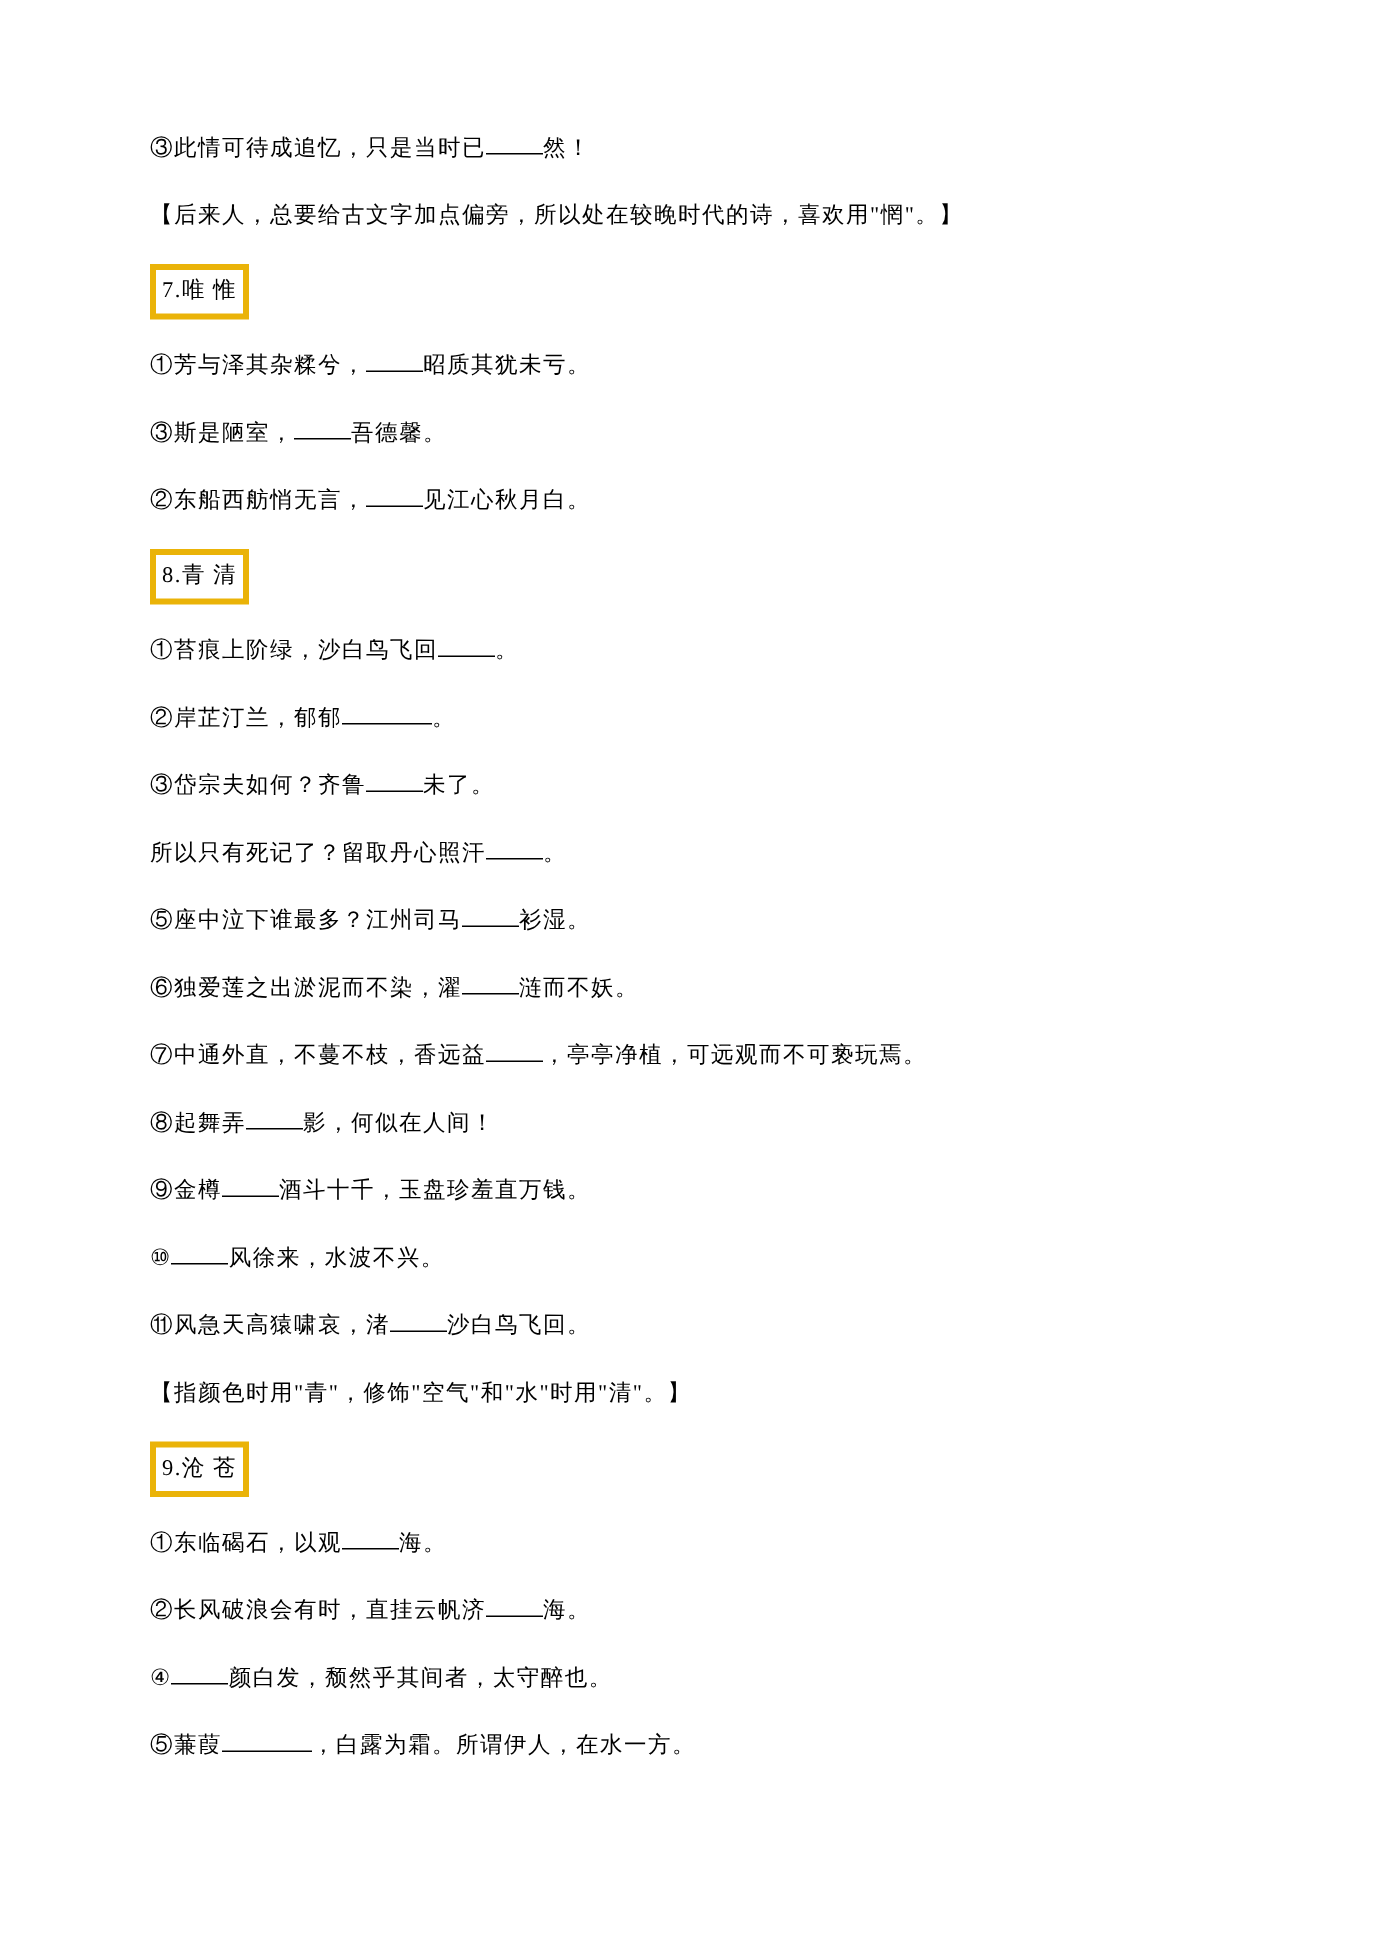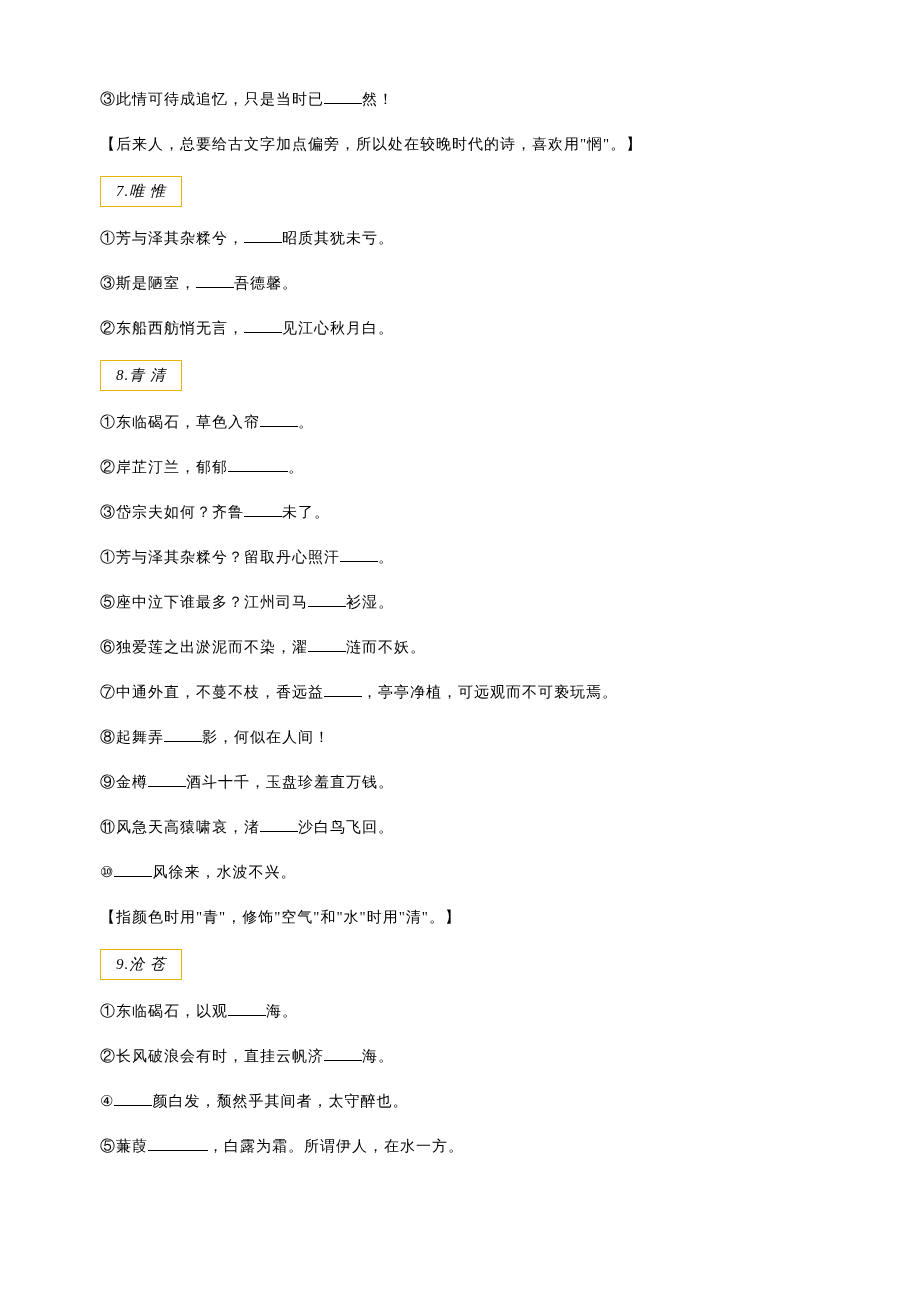--- a/index.html
+++ b/index.html
@@ -16,24 +16,23 @@
     min-height: 1302px;
     padding: 86px 80px 30px 100px;
     box-sizing: border-box;
     position: relative;
   }
   .line {
     margin-bottom: 18px;
     letter-spacing: 1px;
   }
   .boxed {
-    border: 1px solid #eab308;
-    padding: 1px 15px;
+    border: 4px solid #eab308;
+    padding: 1px 4px;
     display: inline-block;
-    font-style: italic;
   }
   .blank-short {
     display: inline-block;
     border-bottom: 1px solid #000;
     width: 38px;
     height: 14px;
     vertical-align: baseline;
   }
   .blank-mid {
     display: inline-block;
@@ -54,31 +53,31 @@
 
   <div class="line"><span class="boxed">7.唯 惟</span></div>
 
   <div class="line"><span>①芳与泽其杂糅兮，</span><span class="blank-short"></span><span>昭质其犹未亏。</span></div>
   <div class="line"><span>③斯是陋室，</span><span class="blank-short"></span><span>吾德馨。</span></div>
   <div class="line"><span>②东船西舫悄无言，</span><span class="blank-short"></span><span>见江心秋月白。</span></div>
 
 
   <div class="line"><span class="boxed">8.青 清</span></div>
 
-  <div class="line"><span>①东临碣石，草色入帘</span><span class="blank-short"></span><span>。</span></div>
+  <div class="line"><span>①苔痕上阶绿，沙白鸟飞回</span><span class="blank-short"></span><span>。</span></div>
   <div class="line"><span>②岸芷汀兰，郁郁</span><span class="blank-mid"></span><span>。</span></div>
   <div class="line"><span>③岱宗夫如何？齐鲁</span><span class="blank-short"></span><span>未了。</span></div>
-  <div class="line"><span>①芳与泽其杂糅兮？留取丹心照汗</span><span class="blank-short"></span><span>。</span></div>
+  <div class="line"><span>所以只有死记了？留取丹心照汗</span><span class="blank-short"></span><span>。</span></div>
   <div class="line"><span>⑤座中泣下谁最多？江州司马</span><span class="blank-short"></span><span>衫湿。</span></div>
   <div class="line"><span>⑥独爱莲之出淤泥而不染，濯</span><span class="blank-short"></span><span>涟而不妖。</span></div>
   <div class="line"><span>⑦中通外直，不蔓不枝，香远益</span><span class="blank-short"></span><span>，亭亭净植，可远观而不可亵玩焉。</span></div>
   <div class="line"><span>⑧起舞弄</span><span class="blank-short"></span><span>影，何似在人间！</span></div>
   <div class="line"><span>⑨金樽</span><span class="blank-short"></span><span>酒斗十千，玉盘珍羞直万钱。</span></div>
+  <div class="line"><span>⑩</span><span class="blank-short"></span><span>风徐来，水波不兴。</span></div>
   <div class="line"><span>⑪风急天高猿啸哀，渚</span><span class="blank-short"></span><span>沙白鸟飞回。</span></div>
-  <div class="line"><span>⑩</span><span class="blank-short"></span><span>风徐来，水波不兴。</span></div>
 
   <div class="line"><span>【指颜色时用"青"，修饰"空气"和"水"时用"清"。】</span></div>
 
   <div class="line"><span class="boxed">9.沧 苍</span></div>
 
   <div class="line"><span>①东临碣石，以观</span><span class="blank-short"></span><span>海。</span></div>
   <div class="line"><span>②长风破浪会有时，直挂云帆济</span><span class="blank-short"></span><span>海。</span></div>
   <div class="line"><span>④</span><span class="blank-short"></span><span>颜白发，颓然乎其间者，太守醉也。</span></div>
   <div class="line"><span>⑤蒹葭</span><span class="blank-mid"></span><span>，白露为霜。所谓伊人，在水一方。</span></div>
 

